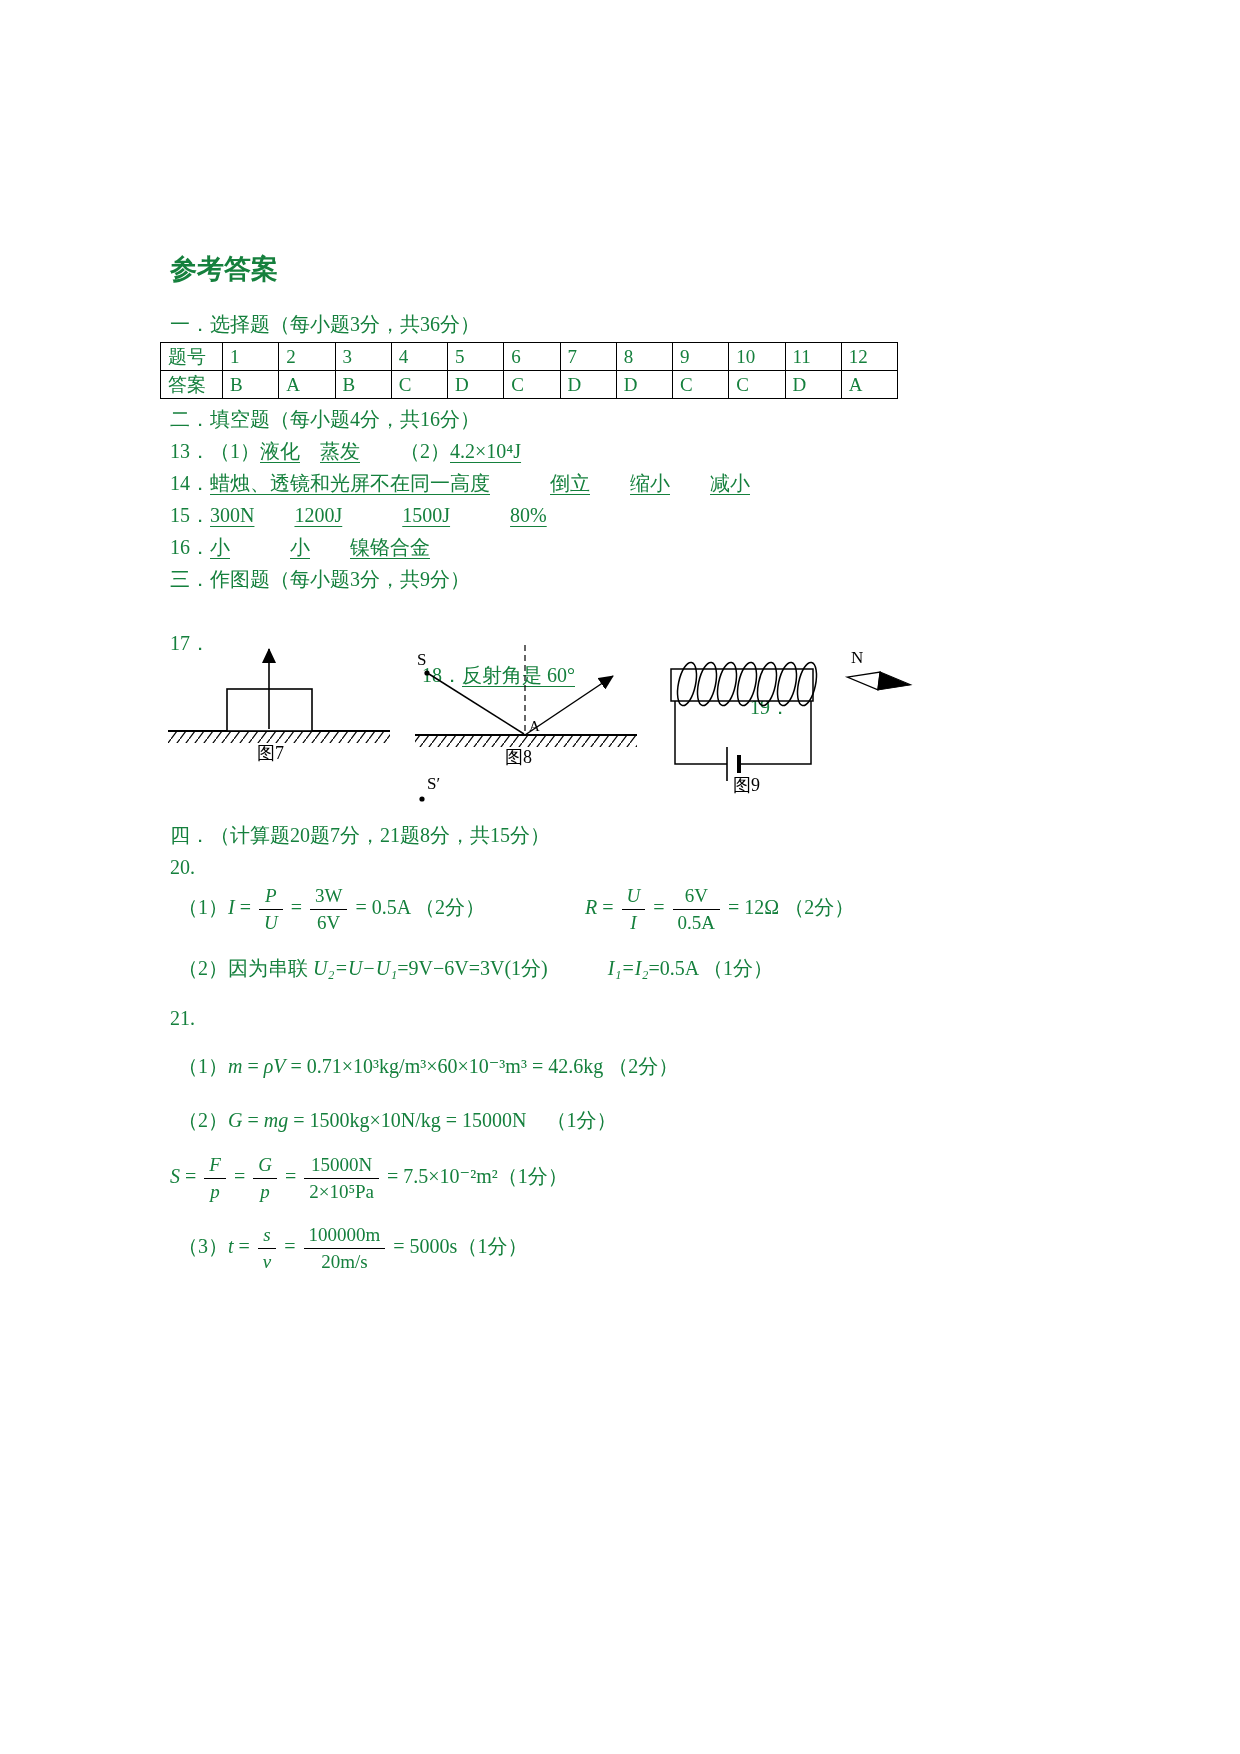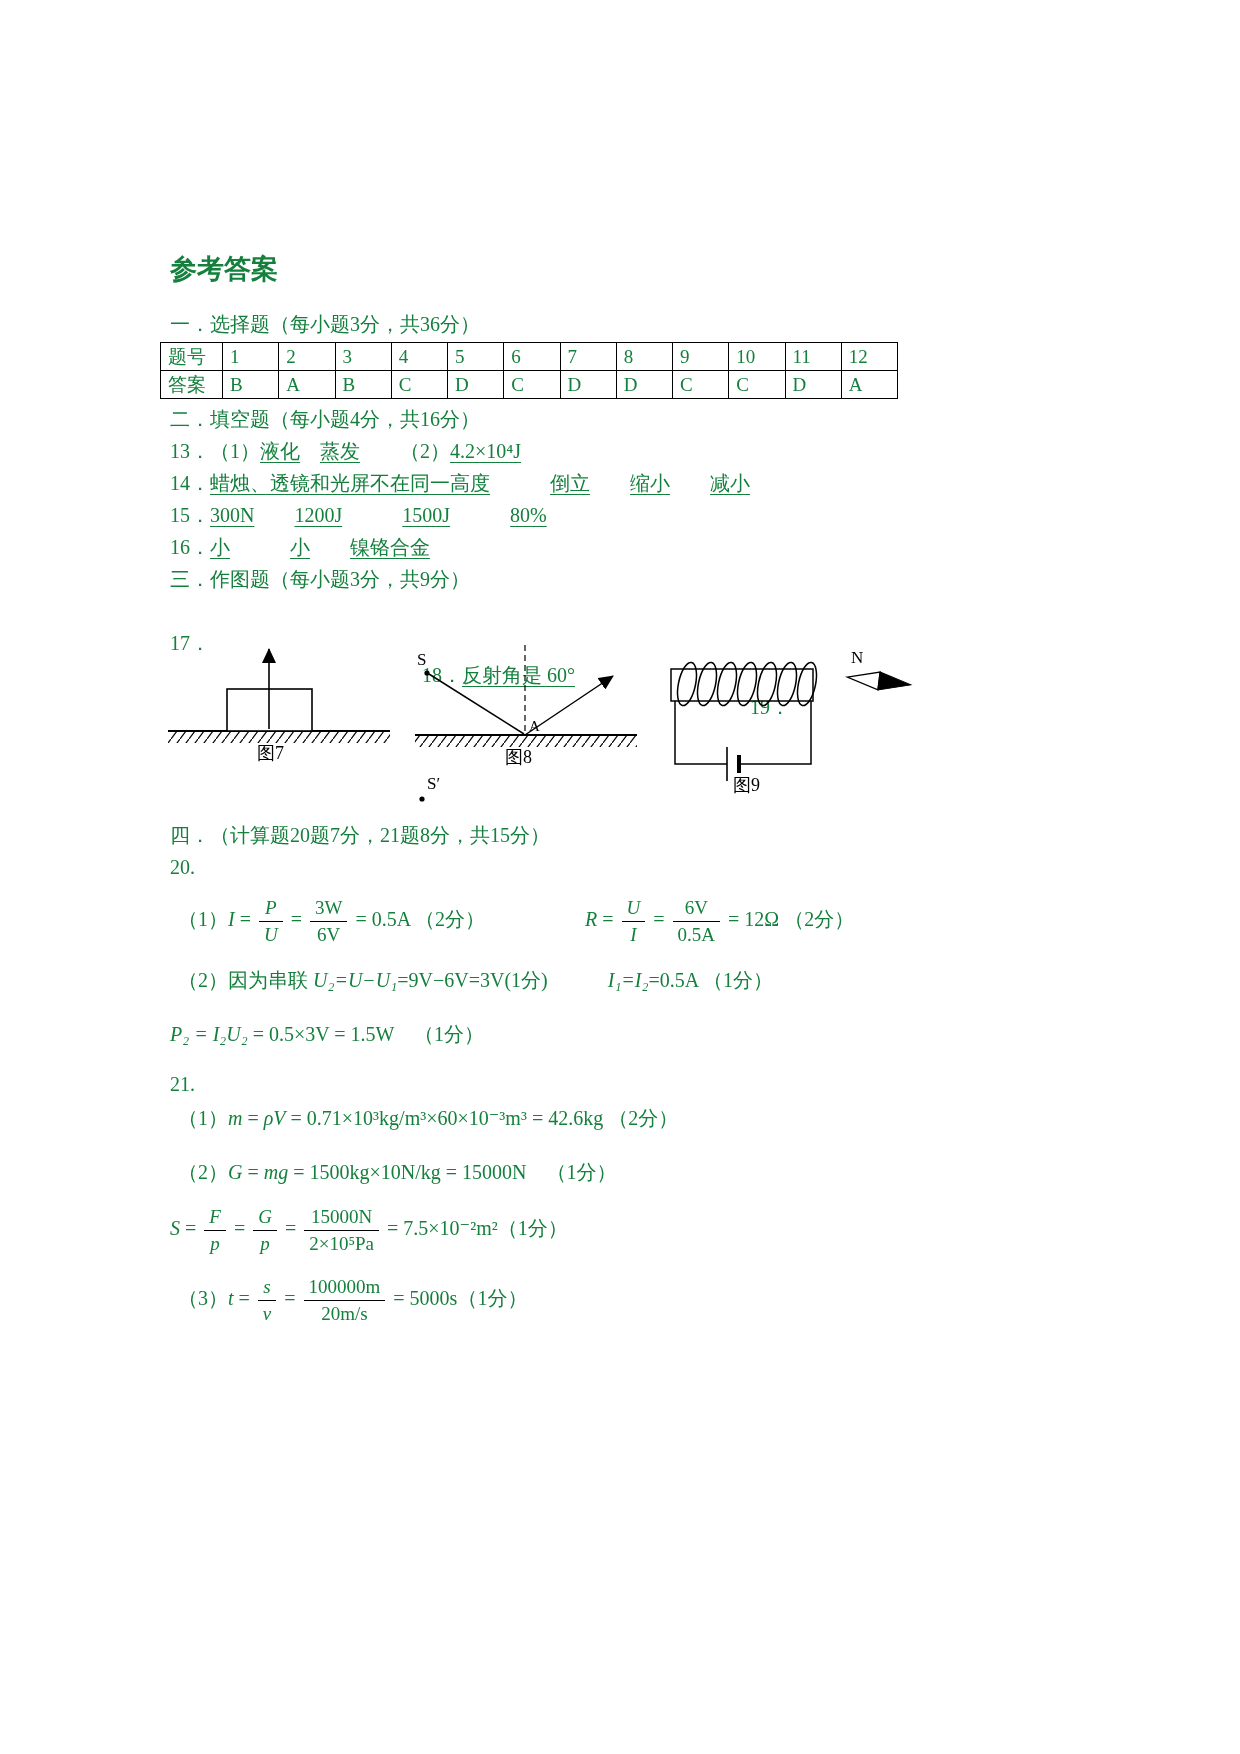--- a/index.html
+++ b/index.html
@@ -5,21 +5,21 @@
   html,body{margin:0;padding:0;background:#fff;}
   .page{position:relative;width:1240px;height:1754px;background:#fff;color:#15803d;
         font-family:"Liberation Serif","DejaVu Serif",serif;overflow:hidden;}
   .content{position:absolute;left:170px;top:252px;width:930px;font-size:20px;}
   .title{font-size:27px;font-weight:bold;margin:0 0 22px;line-height:34px;}
   .line{white-space:pre-wrap;line-height:32px;}
   .u{text-decoration:underline;text-underline-offset:4px;text-decoration-thickness:1px;text-align:right;}
   .i{font-style:italic;}
   .sb{vertical-align:sub;font-size:0.72em;}
   .ind{padding-left:8px;}
-  .mt2{margin-top:14px}.mt6{margin-top:2px}.mt18{margin-top:18px}.mt22{margin-top:22px}
+  .mt2{margin-top:2px}.mt6{margin-top:16px}.mt18{margin-top:18px}.mt22{margin-top:22px}
   
   .anstable{border-collapse:collapse;table-layout:fixed;width:738px;margin:2px 0 4px -10px;font-size:19px;padding-left:36px;}
   .anstable td{border:1px solid #000;height:27px;padding:0 0 0 7px;vertical-align:middle;}
   .anstable .lab{width:54px;}
   
   .drawline{position:relative;height:32px;}
   .p17{position:absolute;left:0;}
   .p18{position:absolute;left:252px;}
   .p19{position:absolute;left:560px;margin-left:20px;}
   
@@ -163,21 +163,20 @@
           <text x="78" y="152" font-size="18">图9</text>
         </svg>
       </div>
     </div>
 
     <div class="line">四．（计算题20题7分，21题8分，共15分）</div>
 
     <div class="line">20.</div>
     <div class="line fline ind mt2"><span class="">（1）</span><span class="i">I</span><span class=""> = </span><span class="frac"><span class="num i">P</span><span class="den i">U</span></span><span class=""> = </span><span class="frac"><span class="num">3W</span><span class="den">6V</span></span><span class=""> = 0.5A （2分）</span><span class="">　　　　　</span><span class="i">R</span><span class=""> = </span><span class="frac"><span class="num i">U</span><span class="den i">I</span></span><span class=""> = </span><span class="frac"><span class="num">6V</span><span class="den">0.5A</span></span><span class=""> = 12Ω （2分）</span></div>
     <div class="line ind mt18"><span class="">（2）因为串联 </span><span class="i">U₂=U−U₁</span><span class="">=9V−6V=3V(1分)</span><span class="">　　　</span><span class="i">I₁=I₂</span><span class="">=0.5A （1分）</span></div>
-    <div class="line mt22"><span class="i">P₂ = I₂U₂</span><span class=""> = 0.5×3V = 1.5W　（1分）</span></div>
 
     <div class="line mt18">21.</div>
     <div class="line ind mt6"><span class="">（1）</span><span class="i">m</span><span class=""> = </span><span class="i">ρV</span><span class=""> = 0.71×10³kg/m³×60×10⁻³m³ = 42.6kg （2分）</span></div>
     <div class="line ind mt22"><span class="">（2）</span><span class="i">G</span><span class=""> = </span><span class="i">mg</span><span class=""> = 1500kg×10N/kg = 15000N　（1分）</span></div>
     <div class="line fline mt18"><span class="i">S</span><span class=""> = </span><span class="frac"><span class="num i">F</span><span class="den i">p</span></span><span class=""> = </span><span class="frac"><span class="num i">G</span><span class="den i">p</span></span><span class=""> = </span><span class="frac"><span class="num">15000N</span><span class="den">2×10⁵Pa</span></span><span class=""> = 7.5×10⁻²m²（1分）</span></div>
     <div class="line fline ind mt22"><span class="">（3）</span><span class="i">t</span><span class=""> = </span><span class="frac"><span class="num i">s</span><span class="den i">v</span></span><span class=""> = </span><span class="frac"><span class="num">100000m</span><span class="den">20m/s</span></span><span class=""> = 5000s（1分）</span></div>
 
   </div>
 
 </div>

